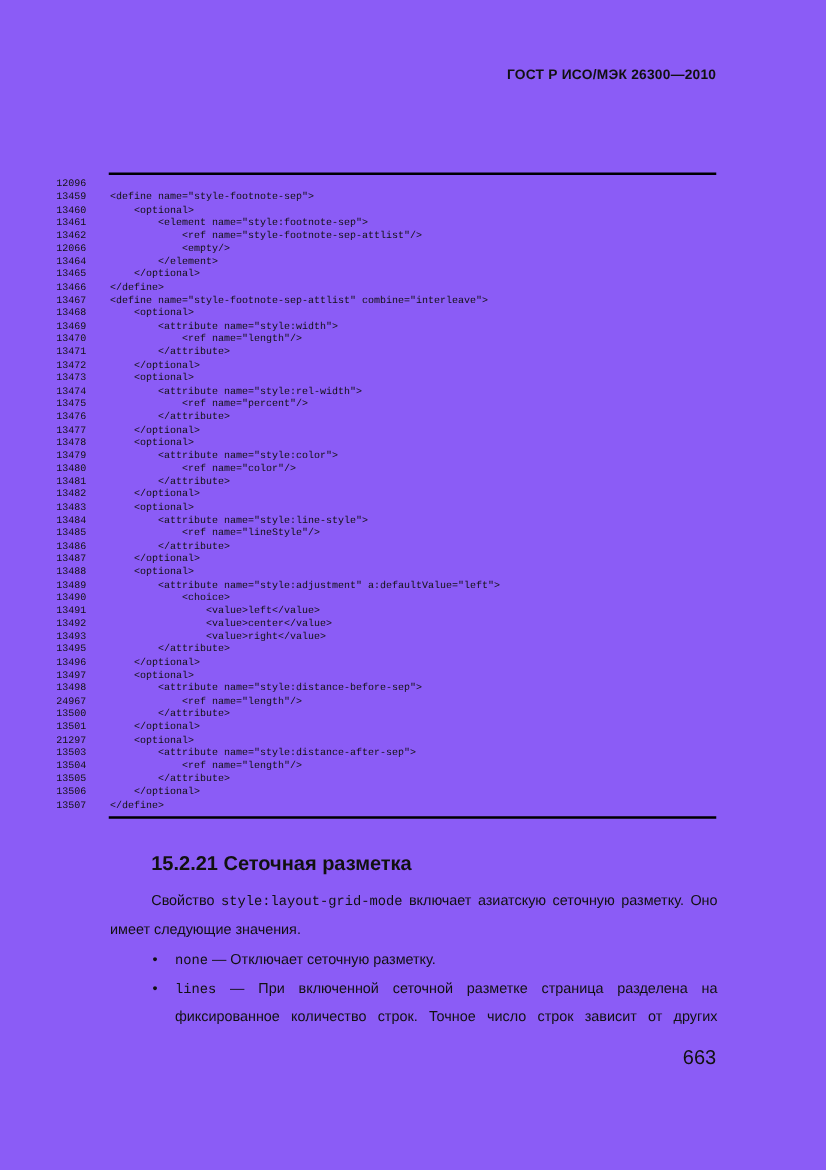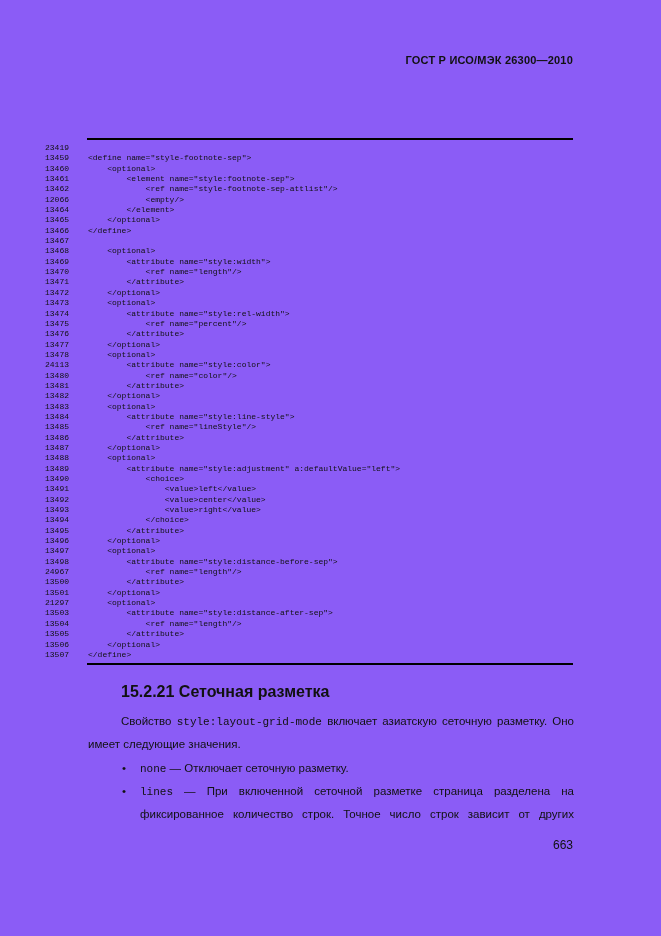--- a/index.html
+++ b/index.html
@@ -82,70 +82,69 @@
   .bullet-item.continues { text-align-last: justify; }
   .bullet-marker {
     position: absolute;
     left: 34px;
     top: 0;
   }
   .page-number {
     position: absolute;
     top: 838px;
     right: 88px;
-    font-size: 12px;
+    font-size: 16px;
   }
 </style>
 </head>
 <body>
 
 <div class="page">
 
   <div class="doc-header">ГОСТ Р ИСО/МЭК 26300—2010</div>
 
   <div class="code-section">
     <div class="rule top"></div>
     <div class="code-lines">
-        <div class="code-row"><span class="line-num">23419</span><span class="code-text"></span></div>
+        <div class="code-row"><span class="line-num">12096</span><span class="code-text"></span></div>
         <div class="code-row"><span class="line-num">13459</span><span class="code-text">&lt;define name="style-footnote-sep"&gt;</span></div>
         <div class="code-row"><span class="line-num">13460</span><span class="code-text">    &lt;optional&gt;</span></div>
         <div class="code-row"><span class="line-num">13461</span><span class="code-text">        &lt;element name="style:footnote-sep"&gt;</span></div>
         <div class="code-row"><span class="line-num">13462</span><span class="code-text">            &lt;ref name="style-footnote-sep-attlist"/&gt;</span></div>
         <div class="code-row"><span class="line-num">12066</span><span class="code-text">            &lt;empty/&gt;</span></div>
         <div class="code-row"><span class="line-num">13464</span><span class="code-text">        &lt;/element&gt;</span></div>
         <div class="code-row"><span class="line-num">13465</span><span class="code-text">    &lt;/optional&gt;</span></div>
         <div class="code-row"><span class="line-num">13466</span><span class="code-text">&lt;/define&gt;</span></div>
-        <div class="code-row"><span class="line-num">13467</span></div>
+        <div class="code-row"><span class="line-num">13467</span><span class="code-text">&lt;define name="style-footnote-sep-attlist" combine="interleave"&gt;</span></div>
         <div class="code-row"><span class="line-num">13468</span><span class="code-text">    &lt;optional&gt;</span></div>
         <div class="code-row"><span class="line-num">13469</span><span class="code-text">        &lt;attribute name="style:width"&gt;</span></div>
         <div class="code-row"><span class="line-num">13470</span><span class="code-text">            &lt;ref name="length"/&gt;</span></div>
         <div class="code-row"><span class="line-num">13471</span><span class="code-text">        &lt;/attribute&gt;</span></div>
         <div class="code-row"><span class="line-num">13472</span><span class="code-text">    &lt;/optional&gt;</span></div>
         <div class="code-row"><span class="line-num">13473</span><span class="code-text">    &lt;optional&gt;</span></div>
         <div class="code-row"><span class="line-num">13474</span><span class="code-text">        &lt;attribute name="style:rel-width"&gt;</span></div>
         <div class="code-row"><span class="line-num">13475</span><span class="code-text">            &lt;ref name="percent"/&gt;</span></div>
         <div class="code-row"><span class="line-num">13476</span><span class="code-text">        &lt;/attribute&gt;</span></div>
         <div class="code-row"><span class="line-num">13477</span><span class="code-text">    &lt;/optional&gt;</span></div>
         <div class="code-row"><span class="line-num">13478</span><span class="code-text">    &lt;optional&gt;</span></div>
-        <div class="code-row"><span class="line-num">24113</span><span class="code-text">        &lt;attribute name="style:color"&gt;</span></div>
+        <div class="code-row"><span class="line-num">13479</span><span class="code-text">        &lt;attribute name="style:color"&gt;</span></div>
         <div class="code-row"><span class="line-num">13480</span><span class="code-text">            &lt;ref name="color"/&gt;</span></div>
         <div class="code-row"><span class="line-num">13481</span><span class="code-text">        &lt;/attribute&gt;</span></div>
         <div class="code-row"><span class="line-num">13482</span><span class="code-text">    &lt;/optional&gt;</span></div>
         <div class="code-row"><span class="line-num">13483</span><span class="code-text">    &lt;optional&gt;</span></div>
         <div class="code-row"><span class="line-num">13484</span><span class="code-text">        &lt;attribute name="style:line-style"&gt;</span></div>
         <div class="code-row"><span class="line-num">13485</span><span class="code-text">            &lt;ref name="lineStyle"/&gt;</span></div>
         <div class="code-row"><span class="line-num">13486</span><span class="code-text">        &lt;/attribute&gt;</span></div>
         <div class="code-row"><span class="line-num">13487</span><span class="code-text">    &lt;/optional&gt;</span></div>
         <div class="code-row"><span class="line-num">13488</span><span class="code-text">    &lt;optional&gt;</span></div>
         <div class="code-row"><span class="line-num">13489</span><span class="code-text">        &lt;attribute name="style:adjustment" a:defaultValue="left"&gt;</span></div>
         <div class="code-row"><span class="line-num">13490</span><span class="code-text">            &lt;choice&gt;</span></div>
         <div class="code-row"><span class="line-num">13491</span><span class="code-text">                &lt;value&gt;left&lt;/value&gt;</span></div>
         <div class="code-row"><span class="line-num">13492</span><span class="code-text">                &lt;value&gt;center&lt;/value&gt;</span></div>
         <div class="code-row"><span class="line-num">13493</span><span class="code-text">                &lt;value&gt;right&lt;/value&gt;</span></div>
-        <div class="code-row"><span class="line-num">13494</span><span class="code-text">            &lt;/choice&gt;</span></div>
         <div class="code-row"><span class="line-num">13495</span><span class="code-text">        &lt;/attribute&gt;</span></div>
         <div class="code-row"><span class="line-num">13496</span><span class="code-text">    &lt;/optional&gt;</span></div>
         <div class="code-row"><span class="line-num">13497</span><span class="code-text">    &lt;optional&gt;</span></div>
         <div class="code-row"><span class="line-num">13498</span><span class="code-text">        &lt;attribute name="style:distance-before-sep"&gt;</span></div>
         <div class="code-row"><span class="line-num">24967</span><span class="code-text">            &lt;ref name="length"/&gt;</span></div>
         <div class="code-row"><span class="line-num">13500</span><span class="code-text">        &lt;/attribute&gt;</span></div>
         <div class="code-row"><span class="line-num">13501</span><span class="code-text">    &lt;/optional&gt;</span></div>
         <div class="code-row"><span class="line-num">21297</span><span class="code-text">    &lt;optional&gt;</span></div>
         <div class="code-row"><span class="line-num">13503</span><span class="code-text">        &lt;attribute name="style:distance-after-sep"&gt;</span></div>
         <div class="code-row"><span class="line-num">13504</span><span class="code-text">            &lt;ref name="length"/&gt;</span></div>

